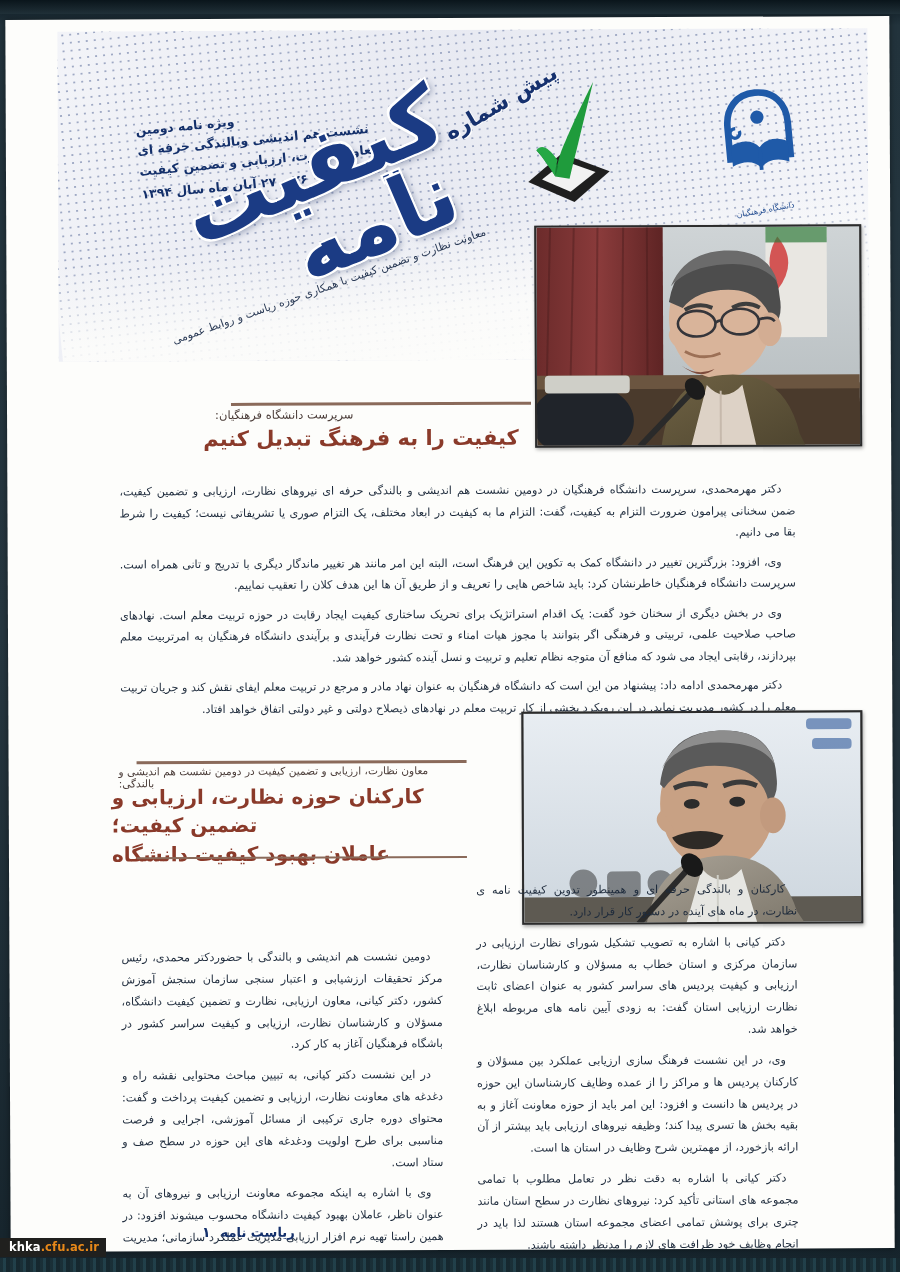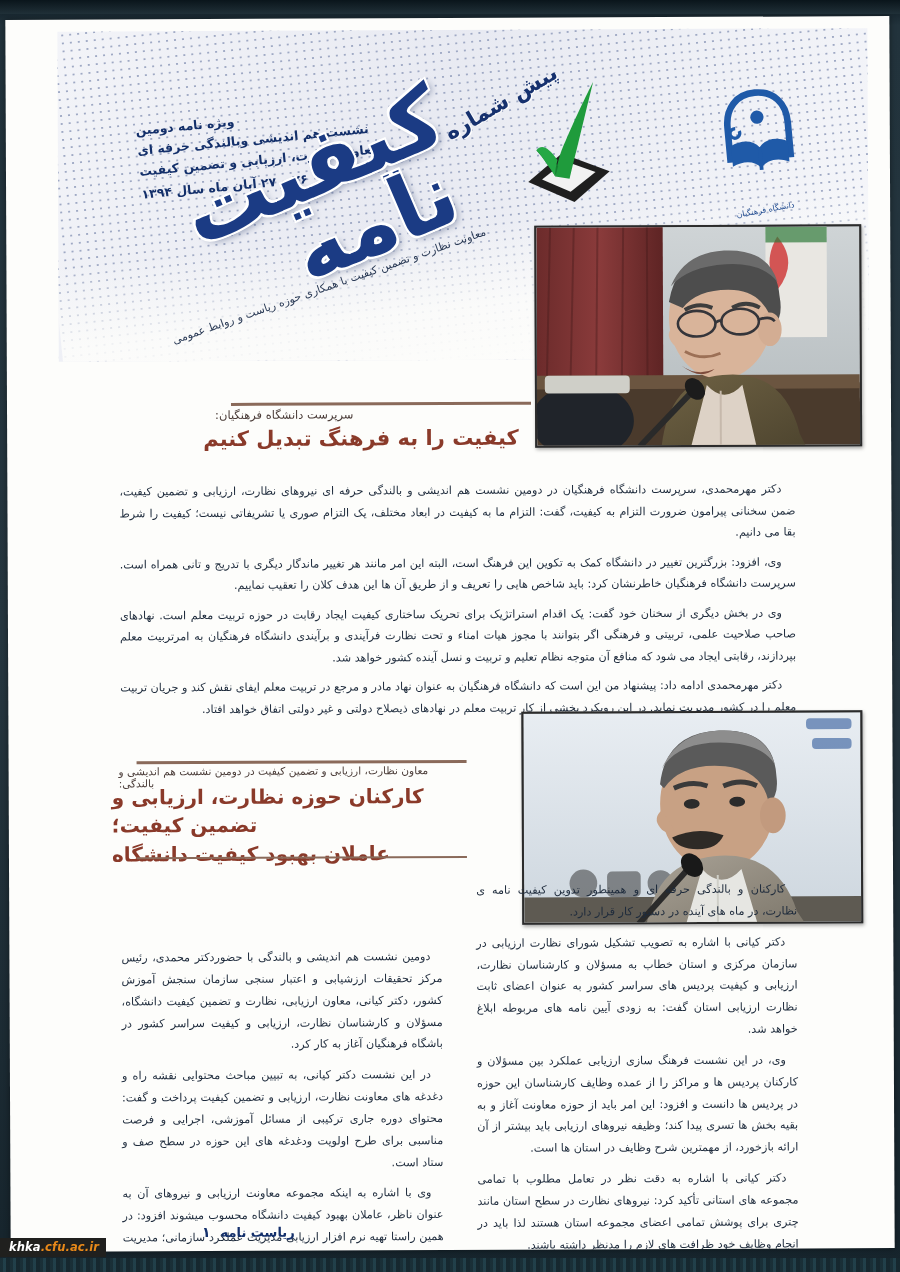--- a/index.html
+++ b/index.html
@@ -238,21 +238,20 @@
 
   .watermark {
     position: absolute;
     left: 0; top: 1238px;
     background: #20201e;
     color: #fff;
     padding: 2px 7px 3px 9px;
     font-family: "DejaVu Sans", "Liberation Sans", sans-serif;
     font-size: 11.5px;
     font-weight: 700;
-    font-style: italic;
     letter-spacing: .1px;
     direction: ltr;
     z-index: 40;
   }
   .watermark .dom { color: #e8891a; }
 
   .scan-strip {
     position: absolute;
     left: 0; top: 1258px; width: 900px; height: 14px;
     background: repeating-linear-gradient(90deg,#1a3038 0 3px,#22414b 3px 6px,#16282f 6px 10px);

